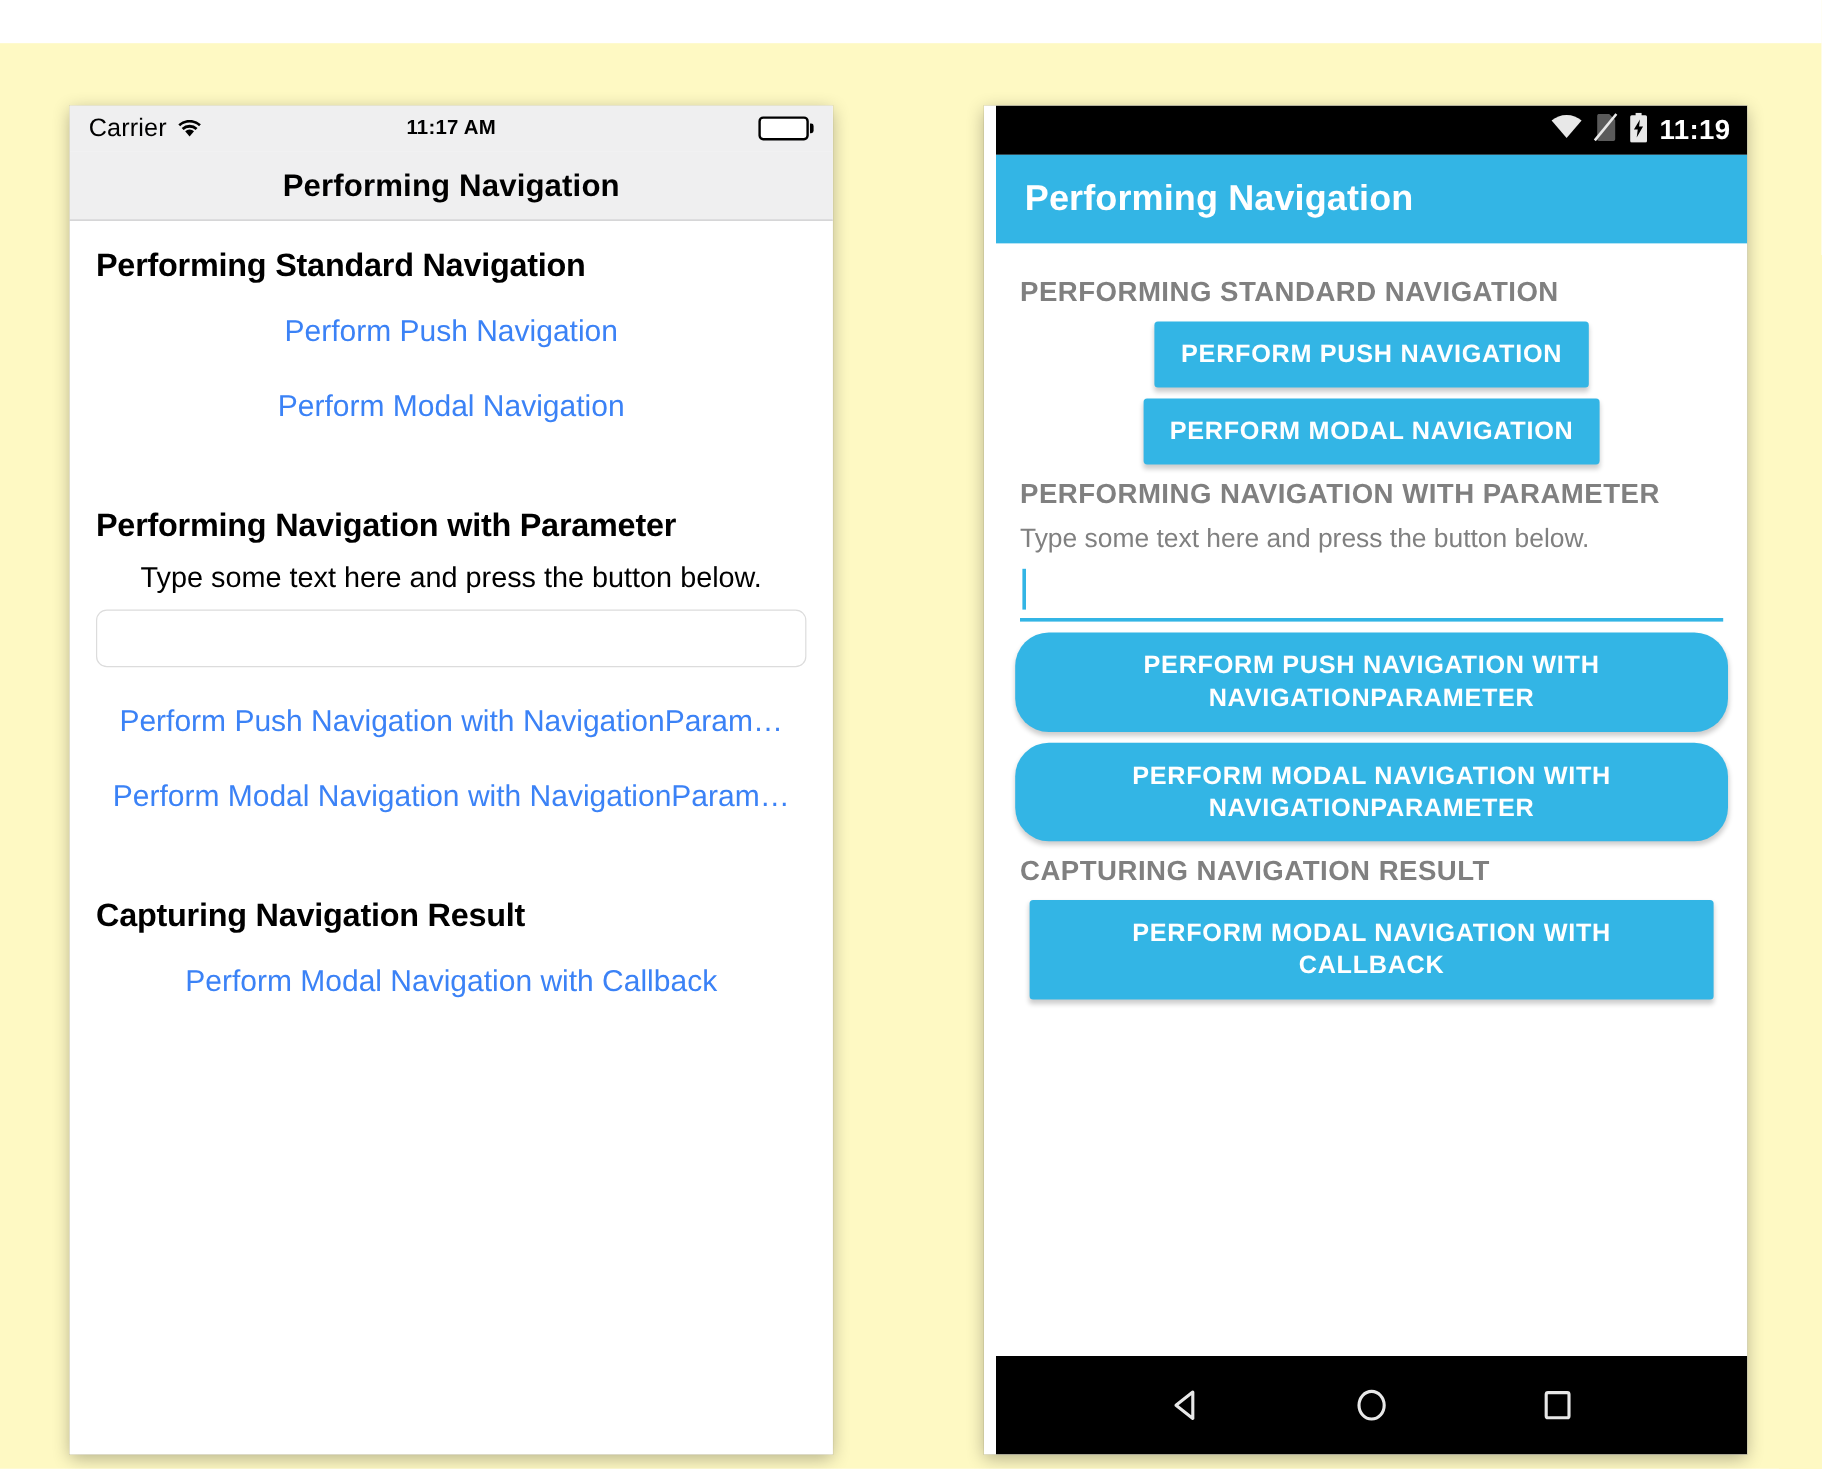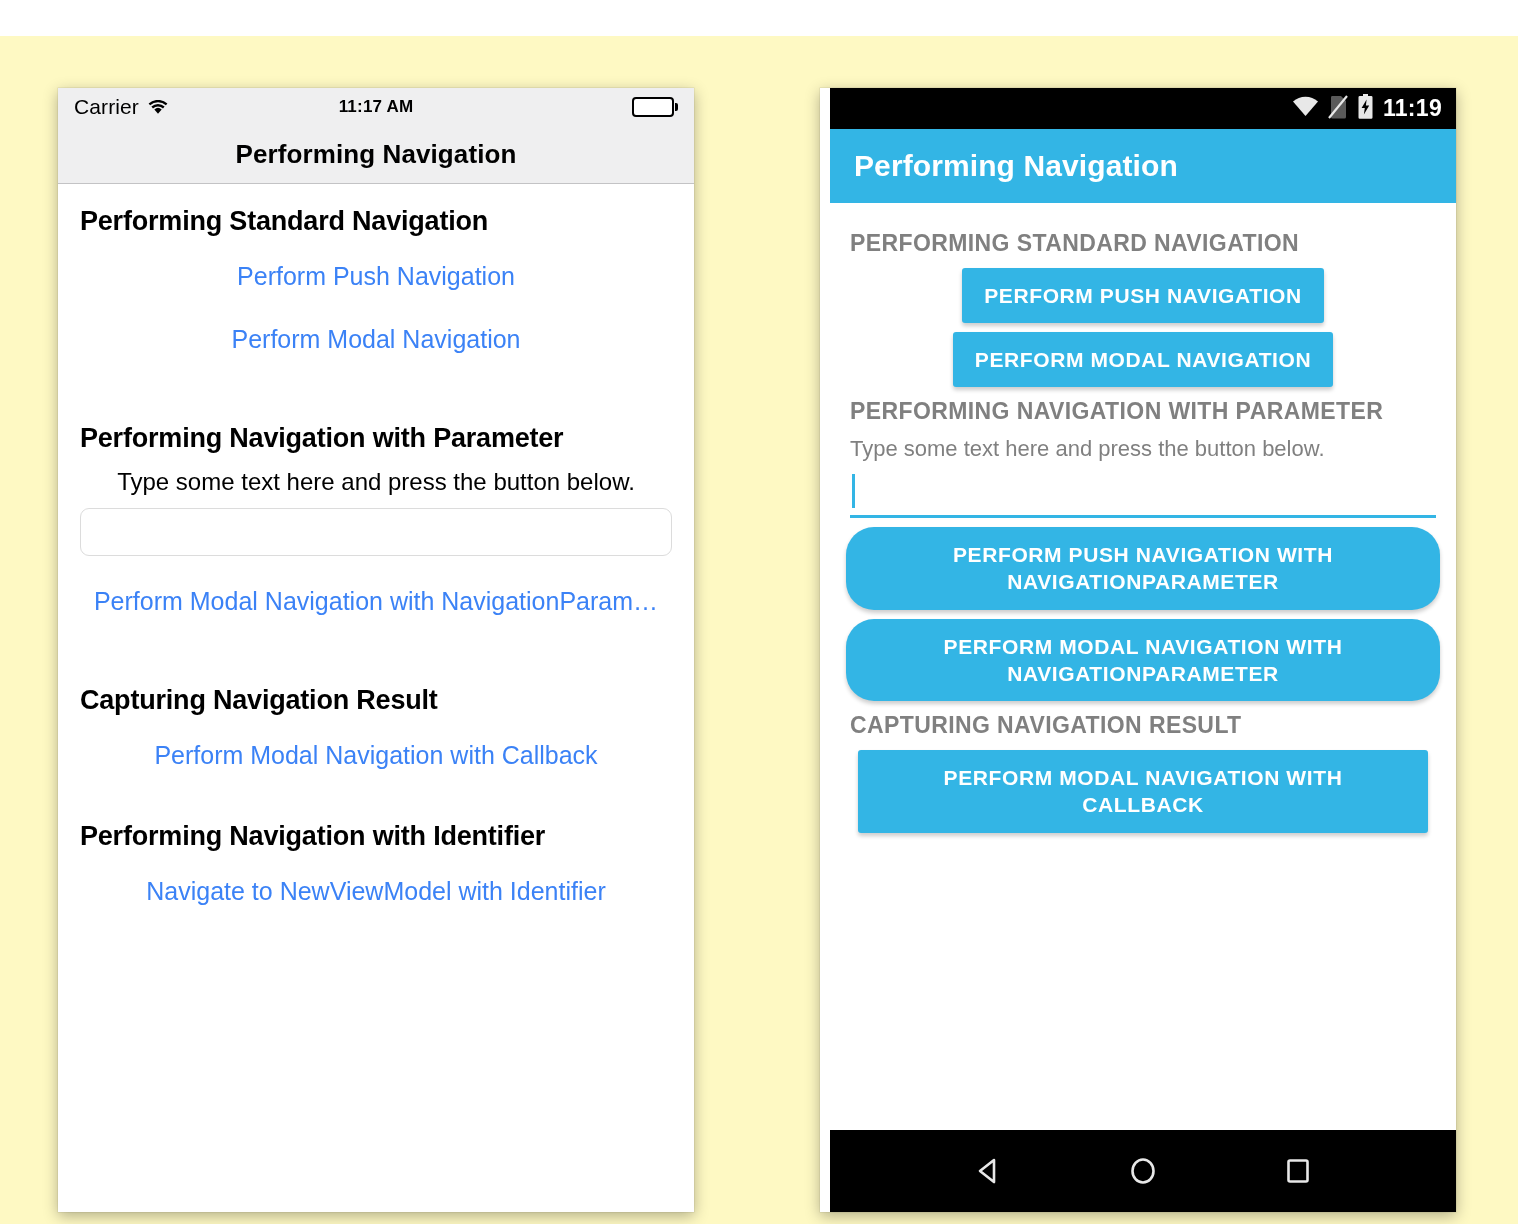--- a/index.html
+++ b/index.html
@@ -174,36 +174,33 @@
         <button class="ios-link">Perform Modal Navigation</button>
       </div>
 
       <div class="ios-gap-lg"></div>
 
       <div class="ios-section">
         <div class="ios-heading">Performing Navigation with Parameter</div>
         <div class="ios-subtext">Type some text here and press the button below.</div>
         <input class="ios-input" type="text" value="" style="">
         <div class="ios-gap-sm"></div>
+        <button class="ios-link">Perform Push Navigation with NavigationParam…</button>
         <button class="ios-link">Perform Modal Navigation with NavigationParam…</button>
       </div>
 
       <div class="ios-gap-lg"></div>
 
       <div class="ios-section">
         <div class="ios-heading">Capturing Navigation Result</div>
         <button class="ios-link">Perform Modal Navigation with Callback</button>
       </div>
 
       <div class="ios-gap-md"></div>
 
-      <div class="ios-section">
-        <div class="ios-heading">Performing Navigation with Identifier</div>
-        <button class="ios-link">Navigate to NewViewModel with Identifier</button>
-      </div>
 
     </div>
   </div>
 
   <div class="android-phone">
 
     <div class="and-statusbar">
       <span>
         <svg width="27" height="22" viewBox="0 0 27 22">
           <path d="M13.5 20 L1 5.5 A19 19 0 0 1 26 5.5 Z" fill="#e8e8e8"></path>

